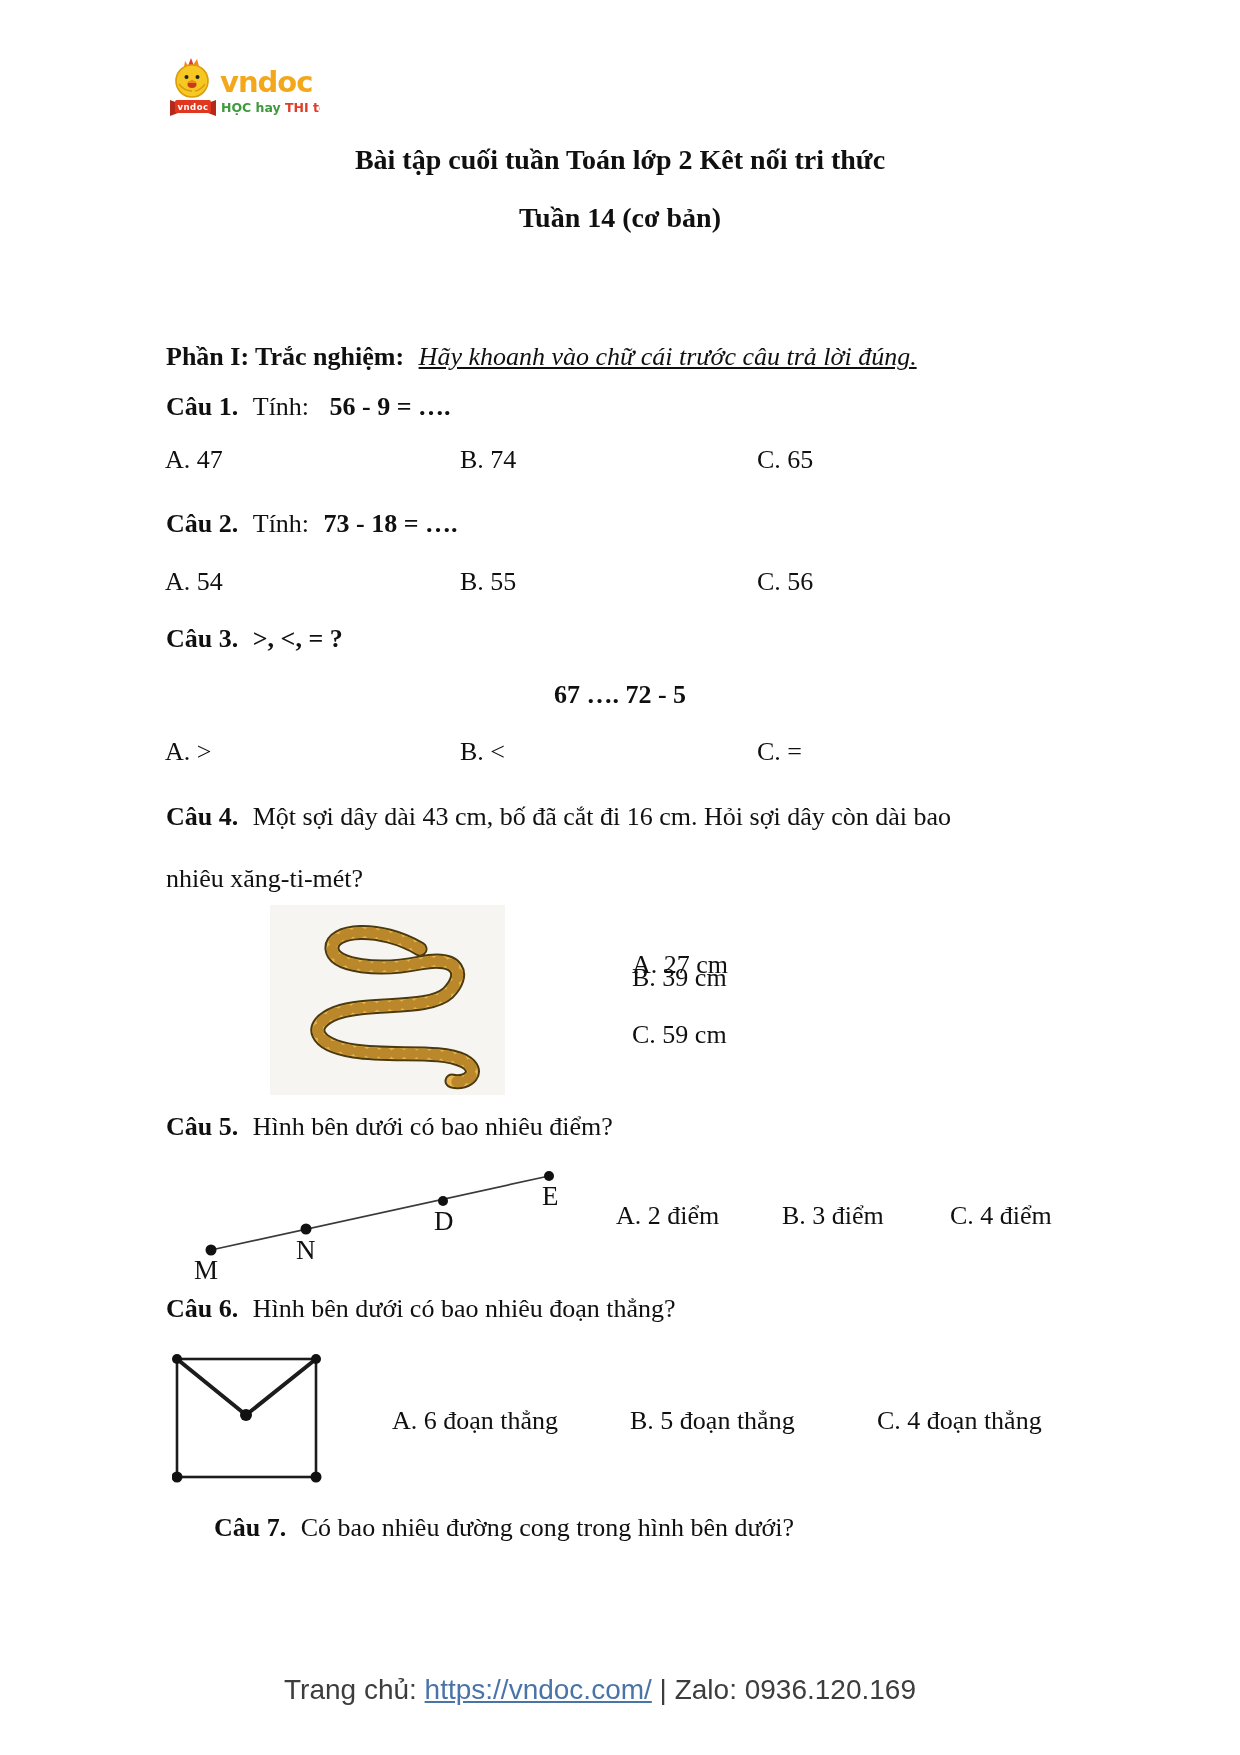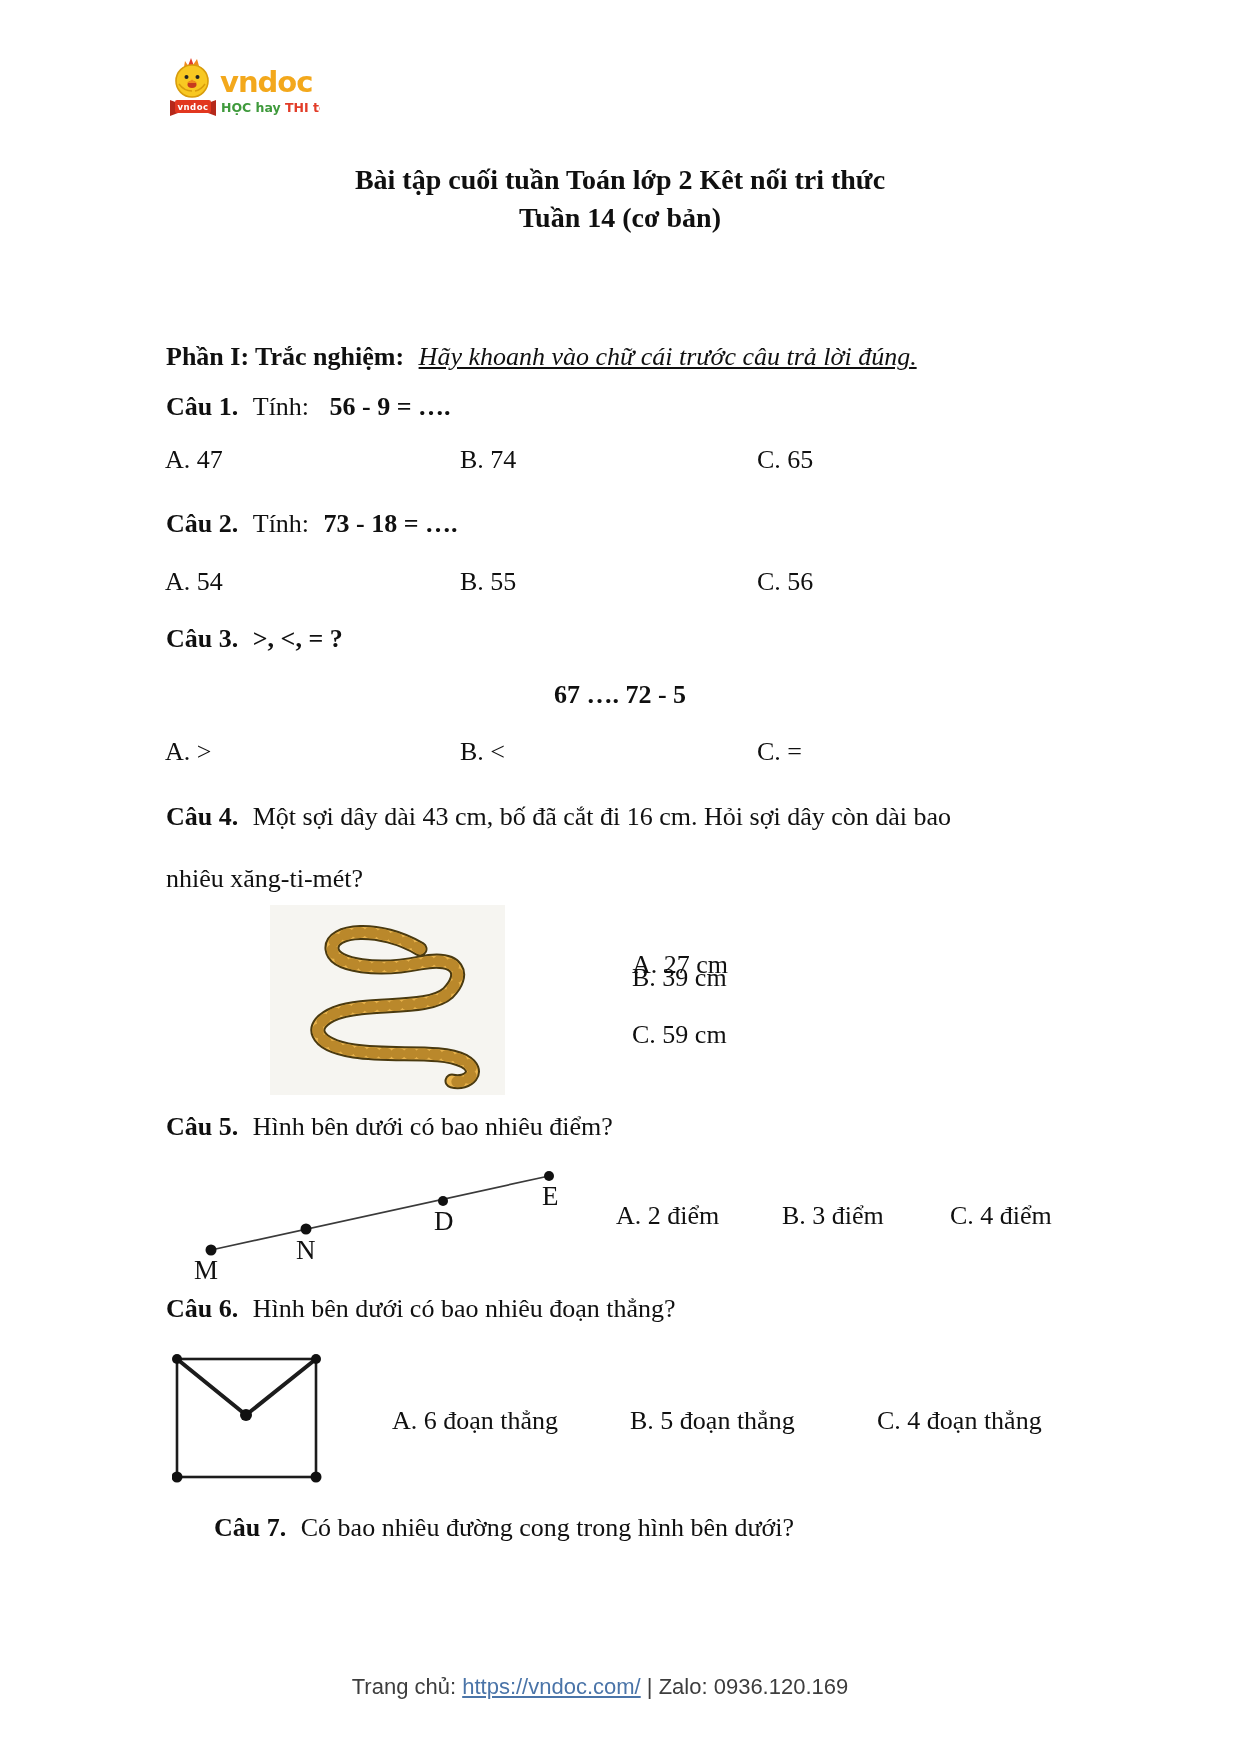--- a/index.html
+++ b/index.html
@@ -13,21 +13,21 @@
   .i { font-style:italic;text-decoration:underline; }
   .center { left:0; width:1240px; text-align:center; }
   .title { font-size:28px; font-weight:bold; }
   .gap-s { margin-left:8px; }
   .gap-m { margin-left:14px; }
   .optrow { position:absolute; left:0; width:1024px; height:36px; }
   .opt { position:absolute; top:0; font-size:26px; white-space:nowrap; }
   .fig { position:absolute; }
   .footer {
     position:absolute; top:1674px; left:0; width:1200px; text-align:center;
-    font-family:"Liberation Sans", sans-serif; font-size:22px; color:#3d3d3d;
+    font-family:"Liberation Sans", sans-serif; font-size:28px; color:#3d3d3d;
   }
   .footer a { color:#4a74a8; text-decoration:underline; cursor:pointer; }
 </style>
 </head>
 <body>
 
 <div class="page">
 
   <div class="fig" style="left:170px; top:56px; width:150px; height:62px;">
     <svg width="150" height="62" viewBox="0 0 150 62">
@@ -52,21 +52,21 @@
         <text x="23" y="54" text-anchor="middle" font-family="DejaVu Sans, sans-serif" font-size="8.5" font-weight="bold" fill="#ffffff" letter-spacing="0.5">vndoc</text>
       </g>
 
       <text x="50" y="36" font-family="DejaVu Sans, sans-serif" font-size="29" font-weight="bold" fill="#f3a81c" letter-spacing="-1">vndoc</text>
       <text x="51" y="56" font-family="DejaVu Sans, sans-serif" font-size="12.5" font-weight="bold">
         <tspan fill="#3f9a3c">HỌC hay </tspan><tspan fill="#e23c28">THI tốt</tspan>
       </text>
     </svg>
   </div>
 
-  <div class="line center title" style="top:162px;font-family:Liberation Serif, serif;">Bài tập cuối tuần Toán lớp 2 Kêt nối tri thức</div>
+  <div class="line center title" style="top:142px;font-family:Liberation Serif, serif;">Bài tập cuối tuần Toán lớp 2 Kêt nối tri thức</div>
   <div class="line center title" style="top:200px;">Tuần 14 (cơ bản)</div>
 
   <div class="line" style="left:166px; top:341px;">
     <span class="b">Phần I: Trắc nghiệm:</span>
     <span class="i gap-s">Hãy khoanh vào chữ cái trước câu trả lời đúng.</span>
   </div>
 
   <div class="line" style="left:166px; top:391px;">
     <span class="b">Câu 1.</span>
     <span class="gap-s">Tính:</span>

